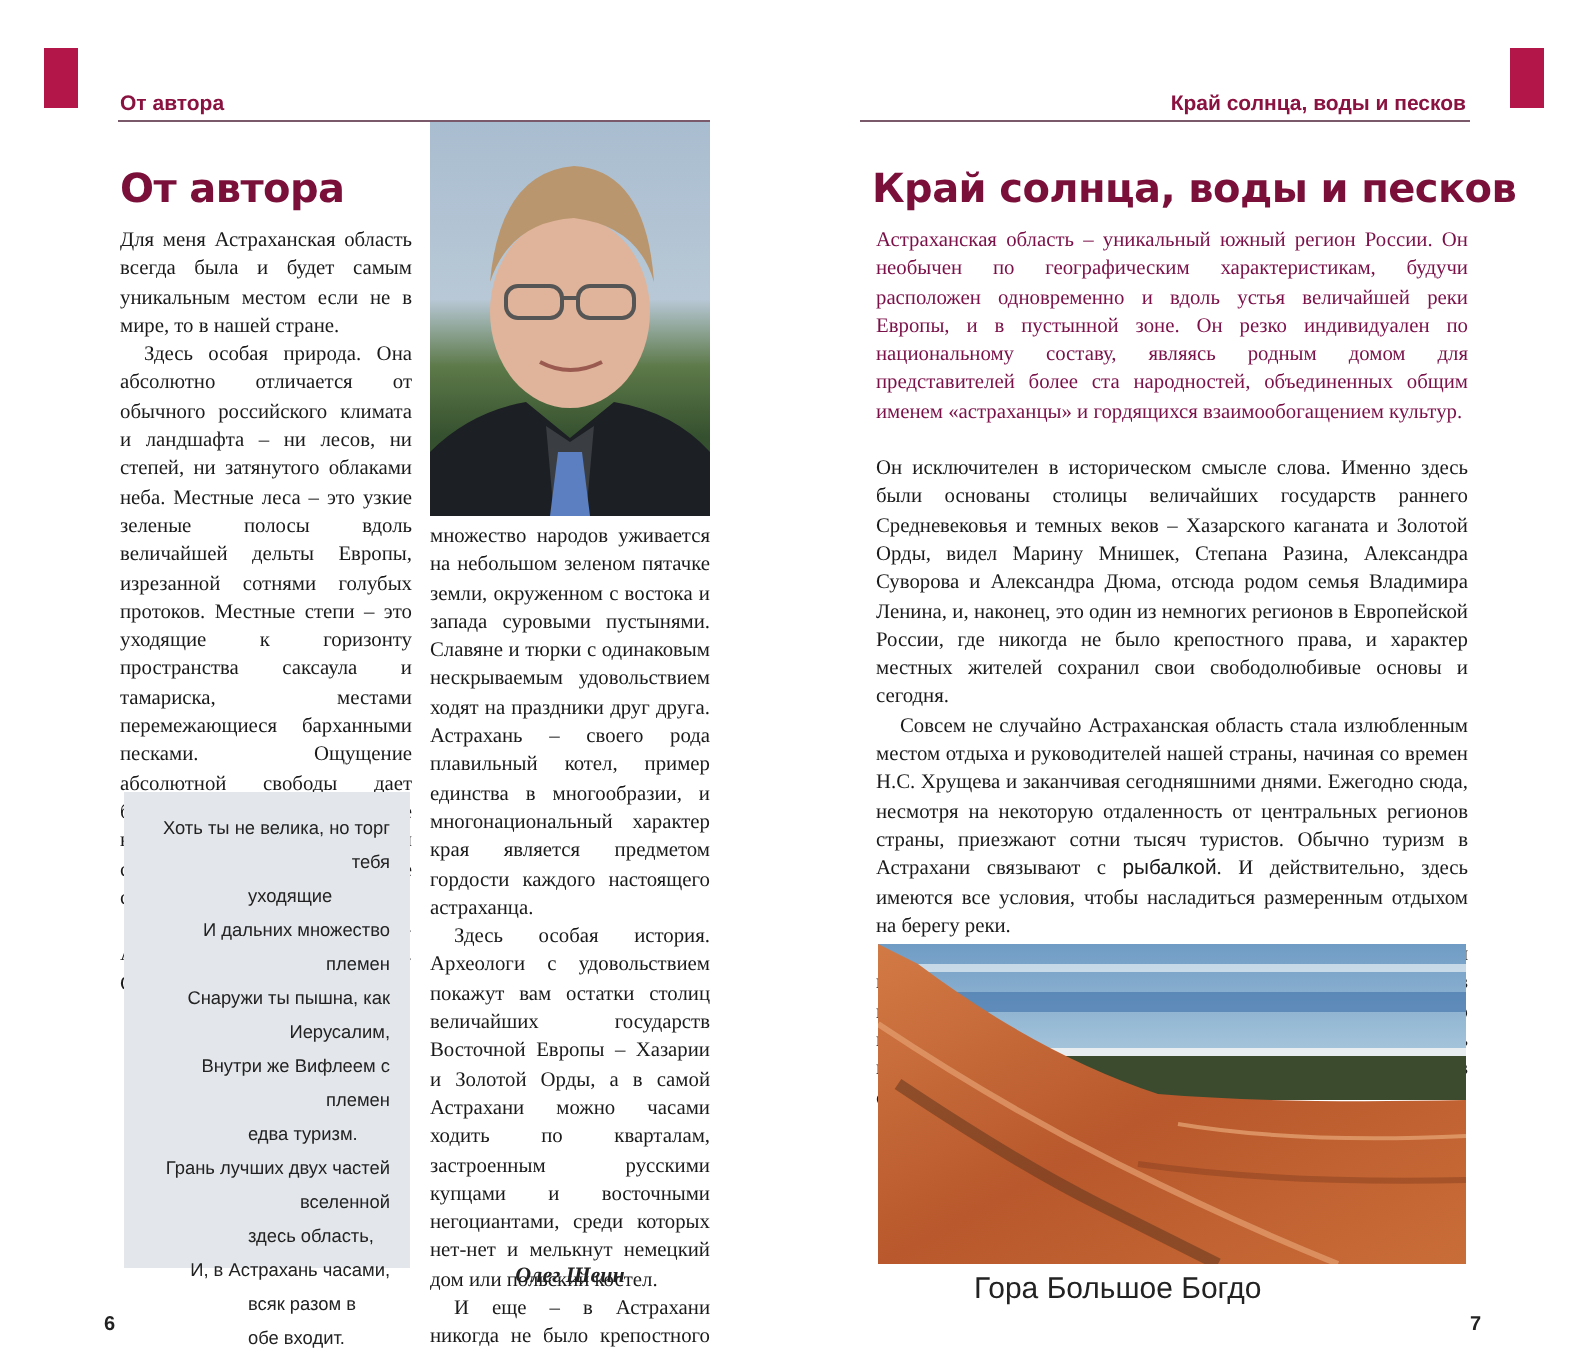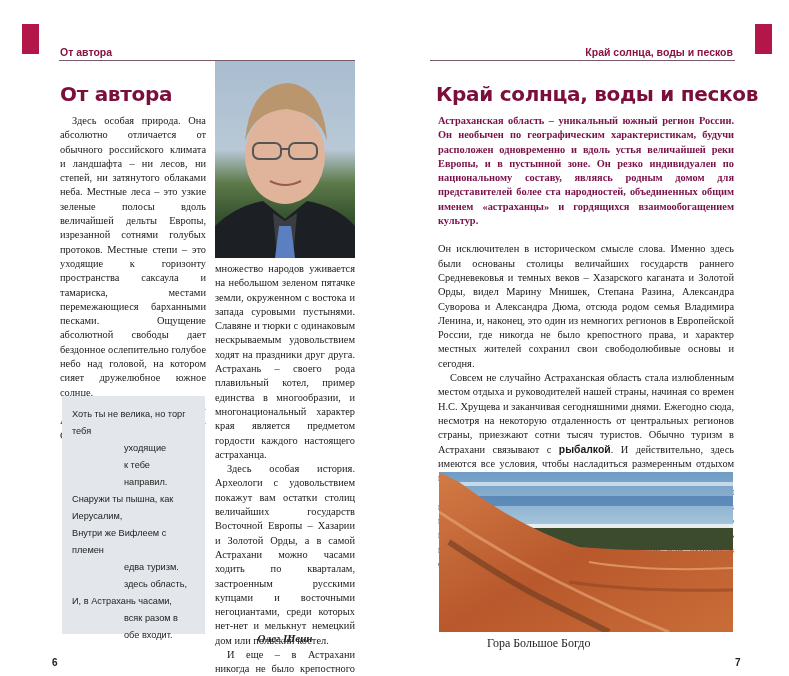--- a/index.html
+++ b/index.html
@@ -5,28 +5,28 @@
   html, body { margin:0; padding:0; }
   body { width:789px; height:676px; background:#ffffff; position:relative; overflow:hidden; font-family:"DejaVu Serif", serif; color:#222; }
   .abs { position:absolute; }
   .tab { background:#b3174a; }
   .run-head { font-family:"Liberation Sans", sans-serif; font-weight:bold; font-size:10.5px; color:#8a1240; }
   .rule { height:1px; background:#7a5a6a; }
   .h1 { font-family:"DejaVu Sans", sans-serif; font-weight:bold; color:#7a0f3a; font-size:20px; letter-spacing:-0.3px; }
   .body { font-family:"Liberation Serif", serif; font-size:10.4px; line-height:14.3px; text-align:justify; color:#1a1a1a; }
   .body p { margin:0; text-indent:12px; }
   .body p.noindent { text-indent:0; }
-  .intro { color:#7a1048; font-weight:bold; }
+  .intro { color:#7a1048; font-weight:normal; }
   .poem { background:#e3e6ea; font-family:"Liberation Sans", sans-serif; font-size:9.2px; line-height:17px; color:#222; padding:10px 10px; box-sizing:border-box; }
-  .poem .l { display:block; }
+  .poem .l { display:block;text-align:right; }
   .poem .r { display:block; padding-left:52px; }
   .sign { font-family:"Liberation Serif", serif; font-style:italic; font-weight:bold; font-size:11px; text-align:center; }
-  .caption { font-family:Liberation Serif, serif; font-size:12px; color:#222;padding-left:48px; }
+  .caption { font-family:Liberation Sans, sans-serif; font-size:15px; color:#222;padding-left:48px; }
   .pgnum { font-family:"Liberation Sans", sans-serif; font-weight:bold; font-size:10px; }
-  .fish { font-family:"Liberation Sans", sans-serif; font-weight:bold; }
+  .fish { font-family:"Liberation Sans", sans-serif; font-weight:normal; }
 </style>
 </head>
 <body>
 
 <div class="abs tab" style="left:22px;top:24px;width:17px;height:30px;"></div>
 <div class="abs run-head" style="left:60px;top:46px;">От автора</div>
 <div class="abs rule" style="left:59px;top:60px;width:296px;"></div>
 
 <div class="abs h1" style="left:60px;top:82px;">От автора</div>
 
@@ -38,31 +38,33 @@
     <rect x="74" y="82" width="28" height="16" rx="6" fill="none" stroke="#555" stroke-width="2"></rect>
     <line x1="66" y1="88" x2="74" y2="88" stroke="#555" stroke-width="2"></line>
     <path d="M55 120 Q70 128 86 120" stroke="#9a5a50" stroke-width="2" fill="none"></path>
     <path d="M0 197 L0 165 Q20 145 48 140 L70 158 L92 140 Q122 145 140 165 L140 197Z" fill="#1c1f24"></path>
     <path d="M58 152 L70 160 L82 152 L78 197 L62 197Z" fill="#3a3d42"></path>
     <path d="M64 165 L76 165 L80 197 L60 197Z" fill="#5b7fc0"></path>
   </svg>
 </div>
 
 <div class="abs body" style="left:60px;top:114px;width:146px;">
+  <p class="noindent">Для меня Астраханская область всегда была и будет самым уникальным местом если не в мире, то в нашей стране.</p>
   <p>Здесь особая природа. Она абсолютно отличается от обычного российского климата и ландшафта – ни лесов, ни степей, ни затянутого облаками неба. Местные леса – это узкие зеленые полосы вдоль величайшей дельты Европы, изрезанной сотнями голубых протоков. Местные степи – это уходящие к горизонту пространства саксаула и тамариска, местами перемежающиеся барханными песками. Ощущение абсолютной свободы дает бездонное ослепительно голубое небо над головой, на котором сияет дружелюбное южное солнце.</p>
   <p>Здесь особый народ. Астраханцы интернациональны. Сотни лет</p>
 </div>
 
 <div class="abs poem" style="left:62px;top:396px;width:143px;height:238px;" id="poem-box">
   <span class="l">Хоть ты не велика, но торг тебя</span>
     <span class="r">уходящие</span>
-    <span class="r">к тебе направил.</span>
+    <span class="l">И дальних множество племен</span>
     <span class="l">Снаружи ты пышна, как Иерусалим,</span>
     <span class="l">Внутри же Вифлеем с племен</span>
     <span class="r">едва туризм.</span>
+    <span class="l">Грань лучших двух частей вселенной</span>
     <span class="r">здесь область,</span>
     <span class="l">И, в Астрахань часами,</span>
     <span class="r">всяк разом в обе входит.</span>
 </div>
 
 <div class="abs body" style="left:215px;top:262px;width:140px;">
   <p class="noindent">множество народов уживается на небольшом зеленом пятачке земли, окруженном с востока и запада суровыми пустынями. Славяне и тюрки с одинаковым нескрываемым удовольствием ходят на праздники друг друга. Астрахань – своего рода плавильный котел, пример единства в многообразии, и многонациональный характер края является предметом гордости каждого настоящего астраханца.</p>
   <p>Здесь особая история. Археологи с удовольствием покажут вам остатки столиц величайших государств Восточной Европы – Хазарии и Золотой Орды, а в самой Астрахани можно часами ходить по кварталам, застроенным русскими купцами и восточными негоциантами, среди которых нет-нет и мелькнут немецкий дом или польский костел.</p>
   <p>И еще – в Астрахани никогда не было крепостного права. И я в нее влюблен.</p>
 </div>

